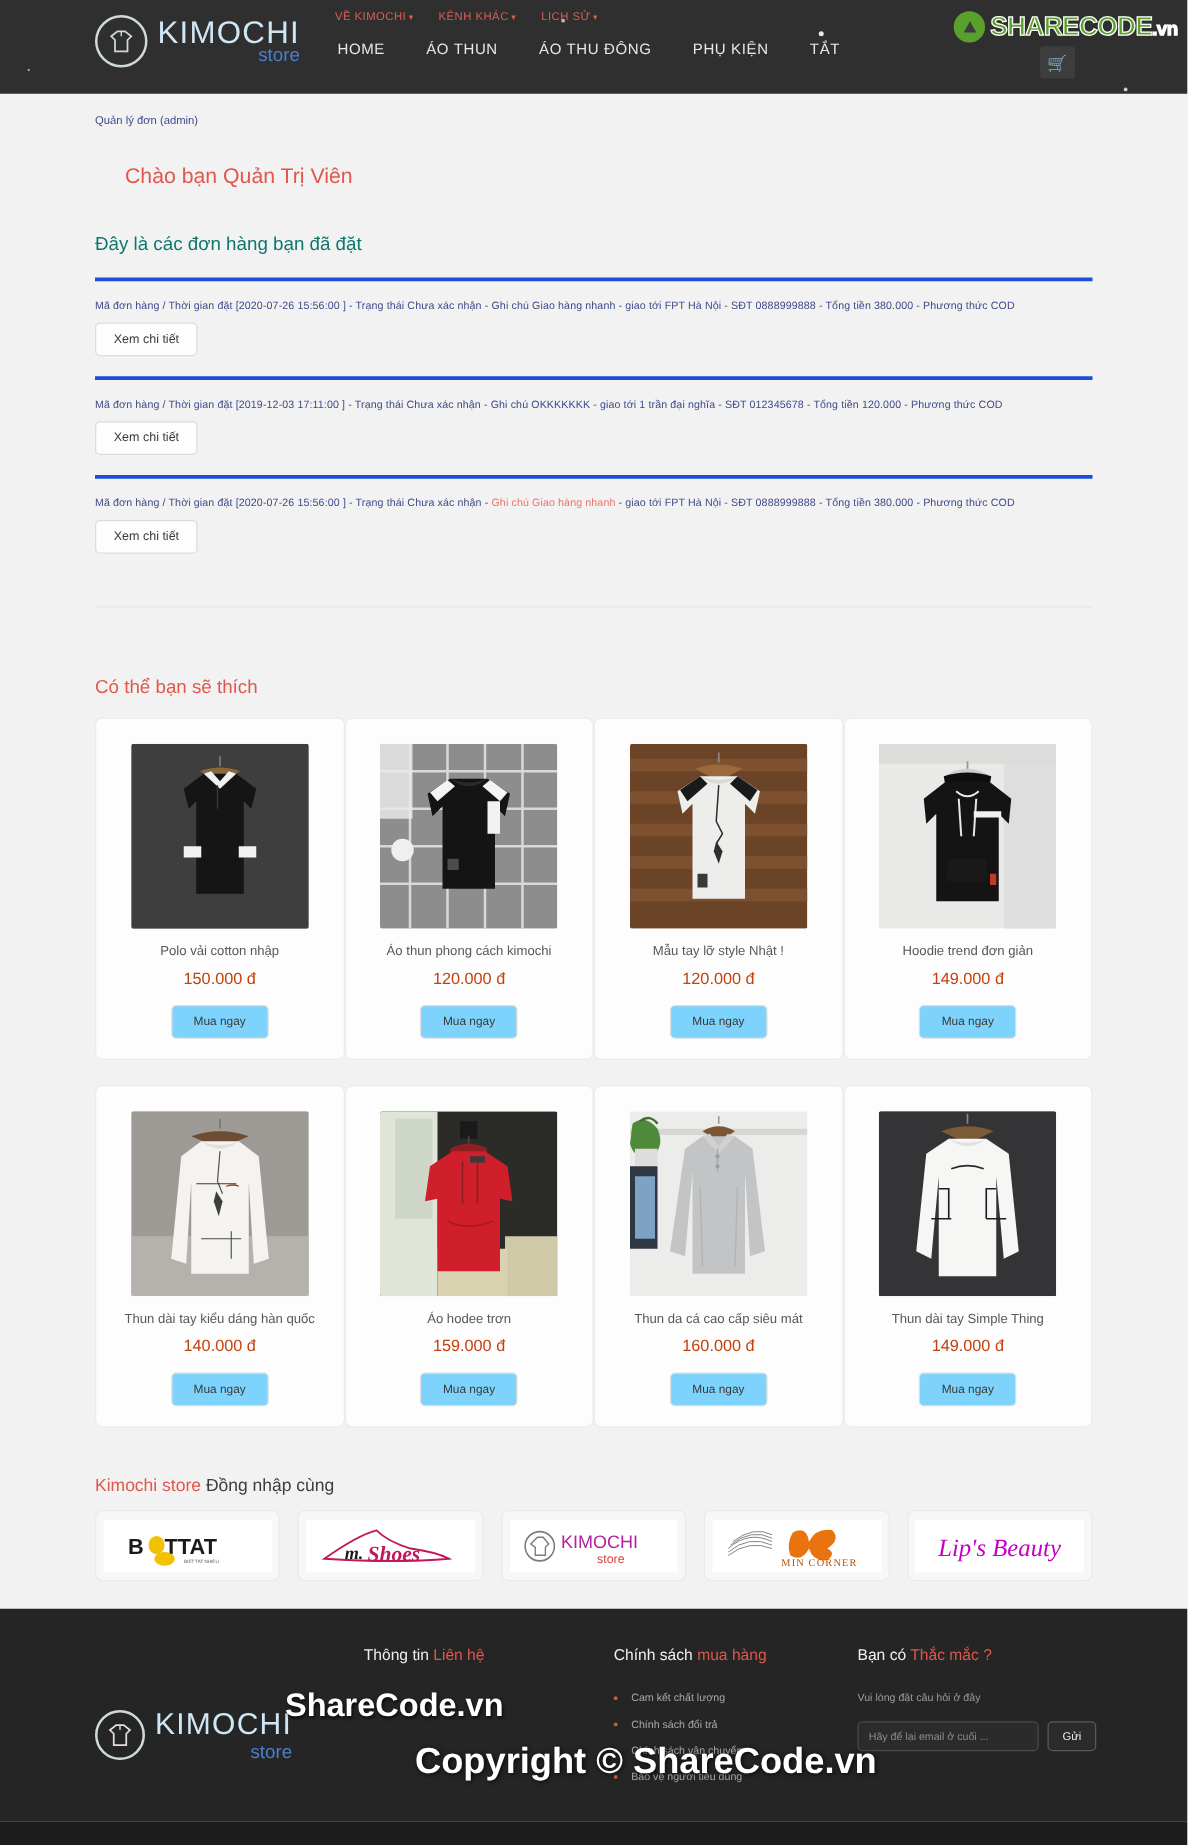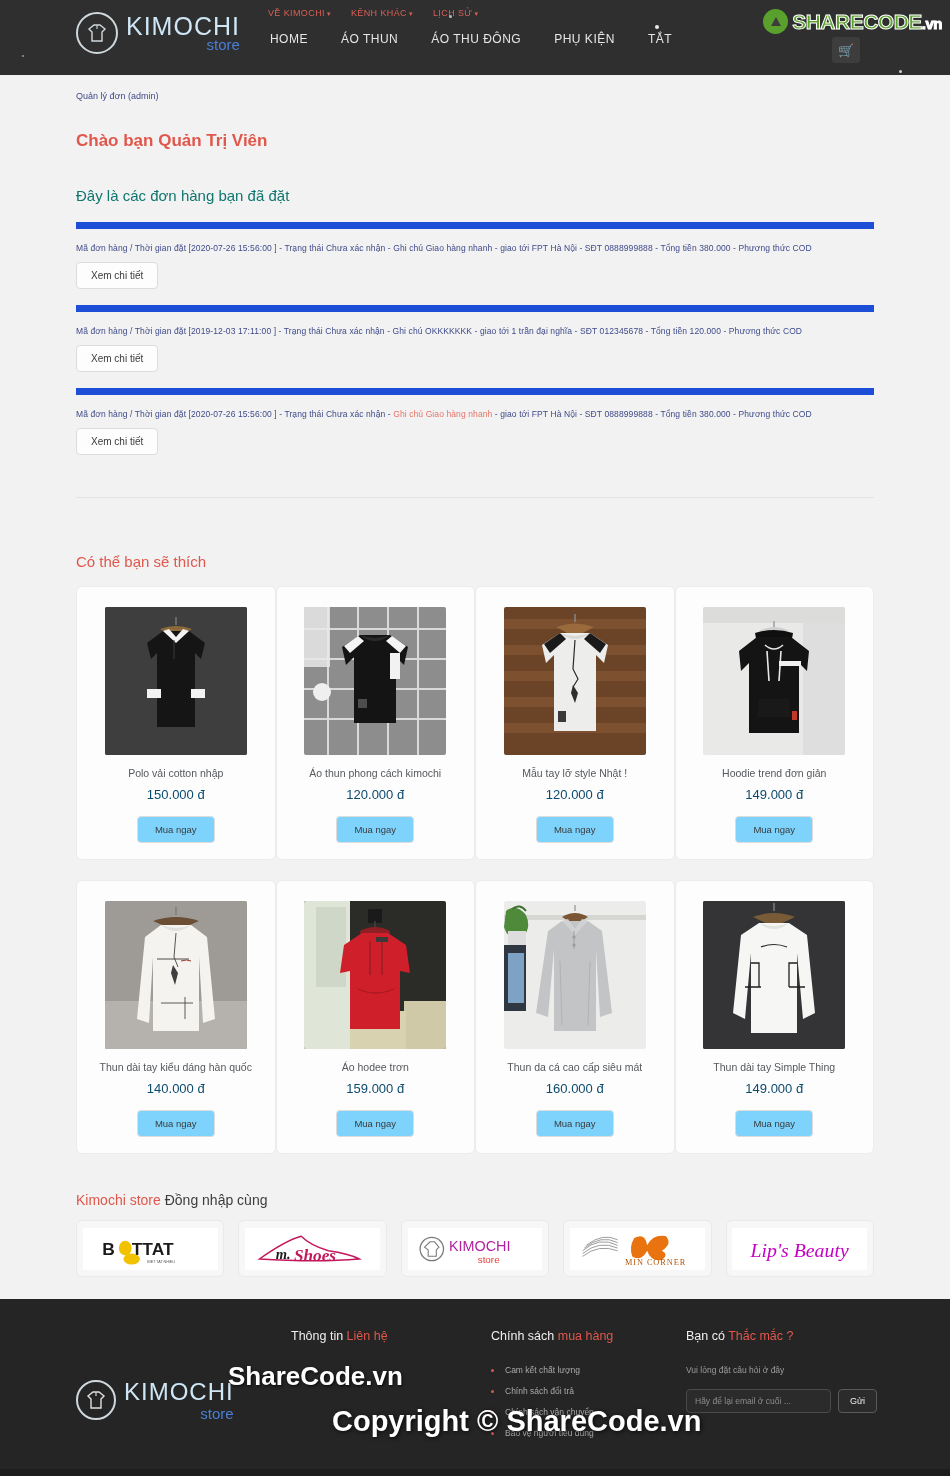--- a/index.html
+++ b/index.html
@@ -115,29 +115,29 @@
   .dot-c { position:absolute; left:899px; top:70px; width:3px;height:3px;background:#cfcfcf;border-radius:50%; }
 
   
   .main { padding: 0 76px; background: #f2f2f2; }
   .breadcrumb {
     font-size: 9px; color: #3f4a8a;
     padding-top: 16px;
   }
   .greeting {
     font-size: 17px; color: #e0574c;
-    margin-top: 30px; font-weight: 700;
+    margin-top: 30px; font-weight: 400; margin-left: 24px;
   }
   .subtitle {
     font-size: 15px; color: #0f766e;
     margin-top: 36px; font-weight: 400;
   }
   .orders { margin-top: 18px; }
   .order-row {
-    border-top: 7px solid #1d4ed8;
+    border-top: 3px solid #1d4ed8;
     padding: 14px 0 16px 0;
   }
   .order-line {
     font-size: 8.5px; color: #3f4a8a;
     letter-spacing: .1px;
   }
   .order-line .hl { color: #e8756a; }
   .detail-btn {
     margin-top: 9px;
     background: #fdfdfd;
@@ -173,21 +173,21 @@
     overflow: hidden;
     position: relative;
   }
   .thumb svg { display: block; width: 100%; height: 100%; }
   .p-name {
     margin-top: 12px;
     font-size: 10.5px; color: #55585c;
   }
   .p-price {
     margin-top: 8px;
-    font-size: 13px; color: #0c4a6e;
+    font-size: 13px; color: #c2410c;
   }
   .buy-btn {
     margin-top: 14px;
     background: #7dd3fc;
     border: 1px solid #dcdcdc;
     border-radius: 4px;
     font-size: 9.5px; color: #3a3a3a;
     padding: 7px 17px;
     cursor: pointer;
     font-family: "Liberation Sans", sans-serif;

